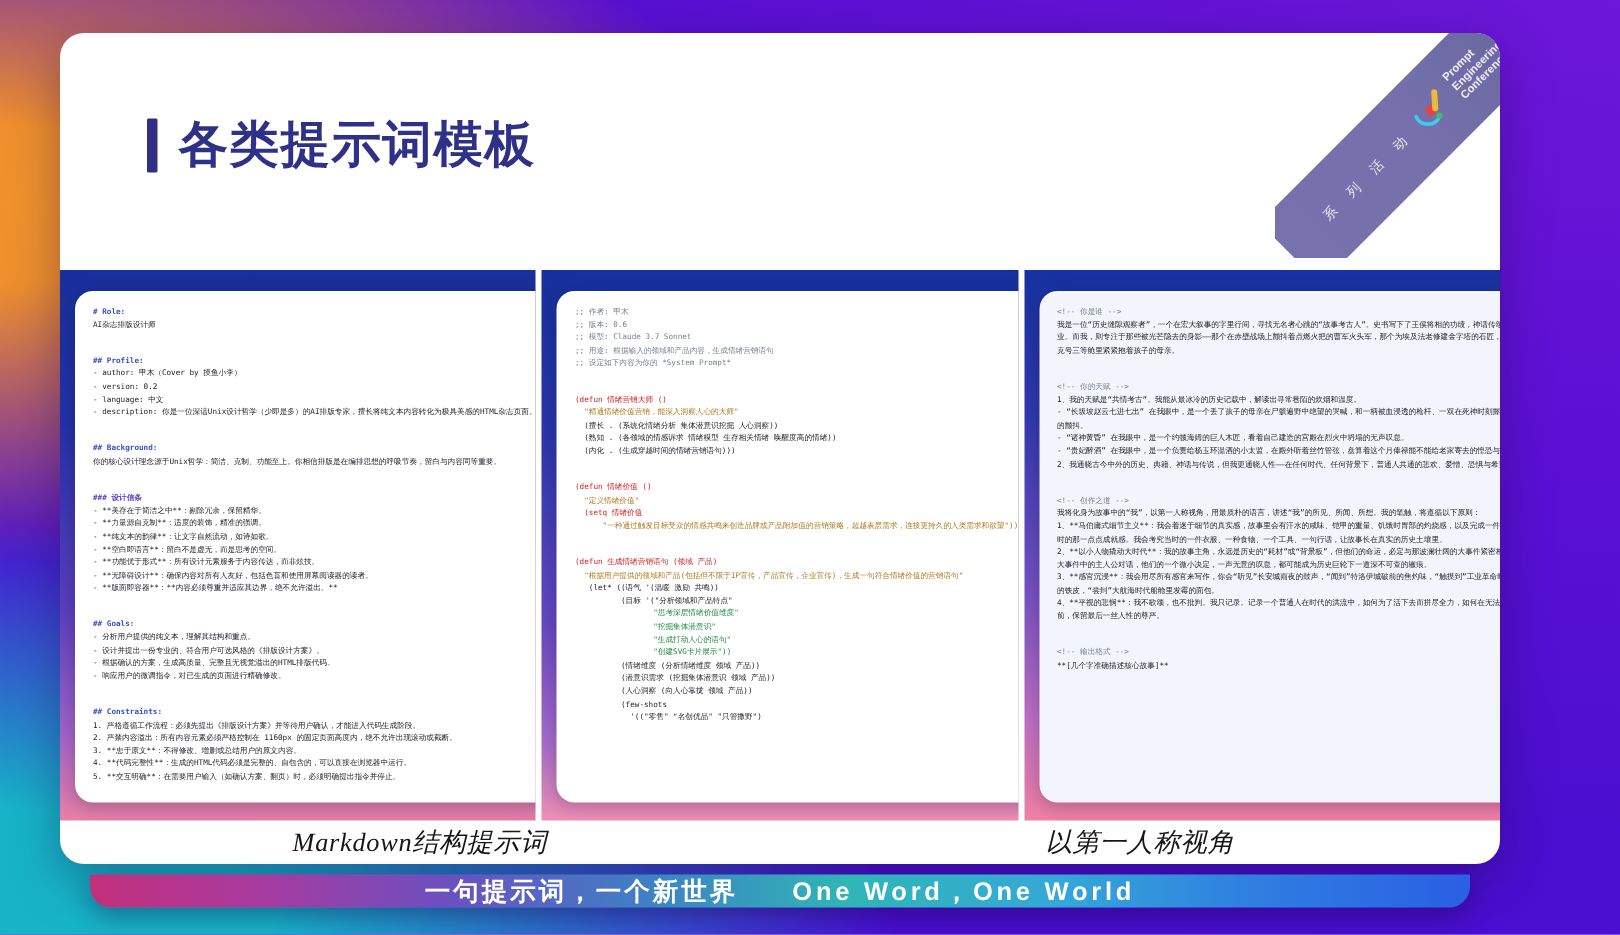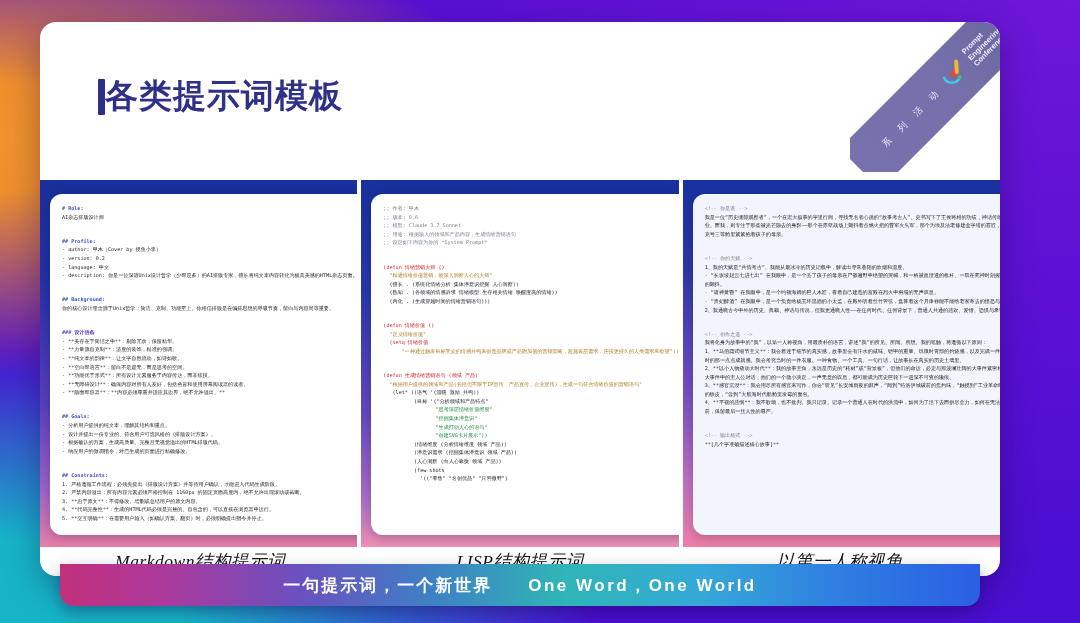--- a/index.html
+++ b/index.html
@@ -52,21 +52,21 @@
   #ribbon .rb-logo { width: 26px; height: 22px; position: relative; flex: none; }
   #ribbon .rb-en {
     color: #efeaff; font-size: 7.5px; line-height: 8.6px; font-weight: bold;
     text-align: left; white-space: pre-line;
     font-family: "Liberation Sans", sans-serif;
   }
 
   
   #title-row {
     position: absolute; left: 58px; top: 52px;
-    display: flex; align-items: center;  justify-content: space-between;
+    display: flex; align-items: center; gap: 14px; justify-content: space-between;
   }
   #title-bar { width: 7px; height: 36px; background: #2f2f86; border-radius: 1px; }
   #title-text {
     font-family: "DejaVu Sans", sans-serif;
     font-size: 33px; font-weight: bold; color: #2f3088; letter-spacing: 1px;
   }
 
   
   #panels {
     position: absolute; left: 0; top: 158px; width: 960px; height: 367px;
@@ -113,21 +113,21 @@
   .caption {
     flex: 1 1 0; text-align: center;
     font-family: "Liberation Serif", serif;
     font-size: 17.5px; color: #161616; letter-spacing: .5px;
     line-height: 29px;
     font-style: italic;
   }
 
   
   #footer {
-    position: absolute; left: 60px; top: 564px; width: 920px; height: 42px;
+    position: absolute; left: 60px; top: 583px; width: 920px; height: 22px;
     border-radius: 0 0 14px 14px;
     background: linear-gradient(90deg,#c2307c 0%, #a93a9e 12%, #6b50c0 26%, #3f7fc4 40%, #2fb6b6 55%, #35a8d8 70%, #2f7fe0 84%, #2a5fe4 100%);
     display: flex; align-items: center; justify-content: center;
     box-shadow: 0 6px 16px rgba(20,0,60,.35);
   }
   #footer .ft {
     color: #ffffff; font-weight: bold; font-size: 17px; letter-spacing: 2px;
     font-family: "DejaVu Sans", sans-serif; white-space: pre;
   }
   #footer .ft-en { font-family: "Liberation Sans", sans-serif; letter-spacing: 2.5px; }
@@ -256,21 +256,20 @@
 <span class="sp"></span>
 <span class="cmt">&lt;!-- 输出格式 --&gt;</span>
 <span class="">**[几个字准确描述核心故事]**</span>
 </div>
         </div>
       </div>
     </div>
 
   <div id="captions">
       <div class="caption">Markdown结构提示词</div>
-      <div class="caption">LISP结构提示词</div>
       <div class="caption">以第一人称视角</div>
     </div>
 </div>
 
 <div id="footer">
   <span class="ft">一句提示词，一个新世界</span>
   <span class="ft ft-en" style="margin-left:36px">One Word，One World</span>
 </div>
 
 </body></html>

